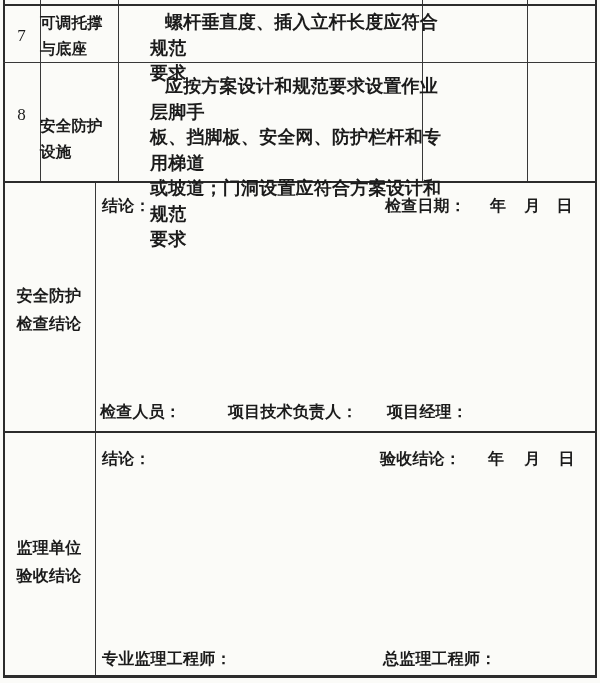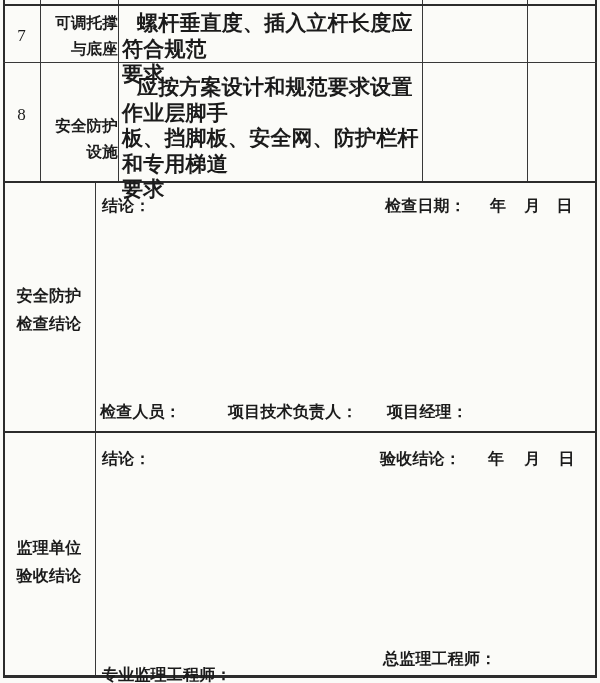--- a/index.html
+++ b/index.html
@@ -8,27 +8,27 @@
     width:600px;height:683px;
     background:#fbfbf8;
     font-family:"Liberation Sans","DejaVu Sans",sans-serif;
     color:#1b1b1b;
     overflow:hidden;
   }
   .hl,.vl{position:absolute;background:#2c2c2c;}
   .thin{background:#383838;}
   .cell{position:absolute;}
   .cjk{font-weight:700;letter-spacing:0.2px;}
-  .center{text-align:right;}
+  .center{text-align:left;}
   .num{
     font-family:"Liberation Serif","DejaVu Serif",serif;
     font-size:17px;font-weight:400;text-align:center;
   }
   .itemlabel{font-size:15.5px;line-height:26px;}
-  .content{font-size:21px;line-height:25.5px;}
+  .content{font-size:18px;line-height:25.5px;margin-left:28px;}
   .indent{text-indent:15px;}
   .sidelabel{font-size:16px;line-height:28px;text-align:center;}
   .fieldtext{font-size:16px;line-height:17px;white-space:nowrap;}
   .daterow{display:flex;align-items:center;}
   .daterow .y{margin-left:24px;}
   .daterow .m{margin-left:18px;}
   .daterow .d{margin-left:16px;}
   .daterow2 .y{margin-left:27px;}
   .daterow2 .m{margin-left:20px;}
   .daterow2 .d{margin-left:18px;}
@@ -62,20 +62,21 @@
   </div>
 
   <div class="cell num" style="left:3px;top:105px;width:37px">8</div>
   <div class="cell cjk itemlabel center" style="left:40px;top:113px;width:78px">
     <div>安全防护</div>
     <div>设施</div>
   </div>
   <div class="cell cjk content" style="left:122px;top:74px;width:300px">
     <div class="indent">应按方案设计和规范要求设置作业层脚手</div>
     <div>板、挡脚板、安全网、防护栏杆和专用梯道</div>
+    <div>或坡道；门洞设置应符合方案设计和规范</div>
     <div>要求</div>
   </div>
 
   <div class="cell cjk sidelabel" style="left:3px;top:282px;width:92px">
     <div>安全防护</div>
     <div>检查结论</div>
   </div>
   <div class="cell cjk fieldtext" style="left:102px;top:197px">结论：</div>
   <div class="cell cjk fieldtext daterow" style="left:385px;top:197px">
     <span>检查日期：</span>
@@ -91,16 +92,16 @@
     <div>监理单位</div>
     <div>验收结论</div>
   </div>
   <div class="cell cjk fieldtext" style="left:102px;top:450px">结论：</div>
   <div class="cell cjk fieldtext daterow daterow2" style="left:380px;top:450px">
     <span>验收结论：</span>
     <span class="y">年</span>
     <span class="m">月</span>
     <span class="d">日</span>
   </div>
-  <div class="cell cjk fieldtext" style="left:102px;top:666px">专业监理工程师：</div>
+  <div class="cell cjk fieldtext" style="left:102px;top:650px">专业监理工程师：</div>
   <div class="cell cjk fieldtext" style="left:383px;top:650px">总监理工程师：</div>
 
 </div>
 
 </body></html>

